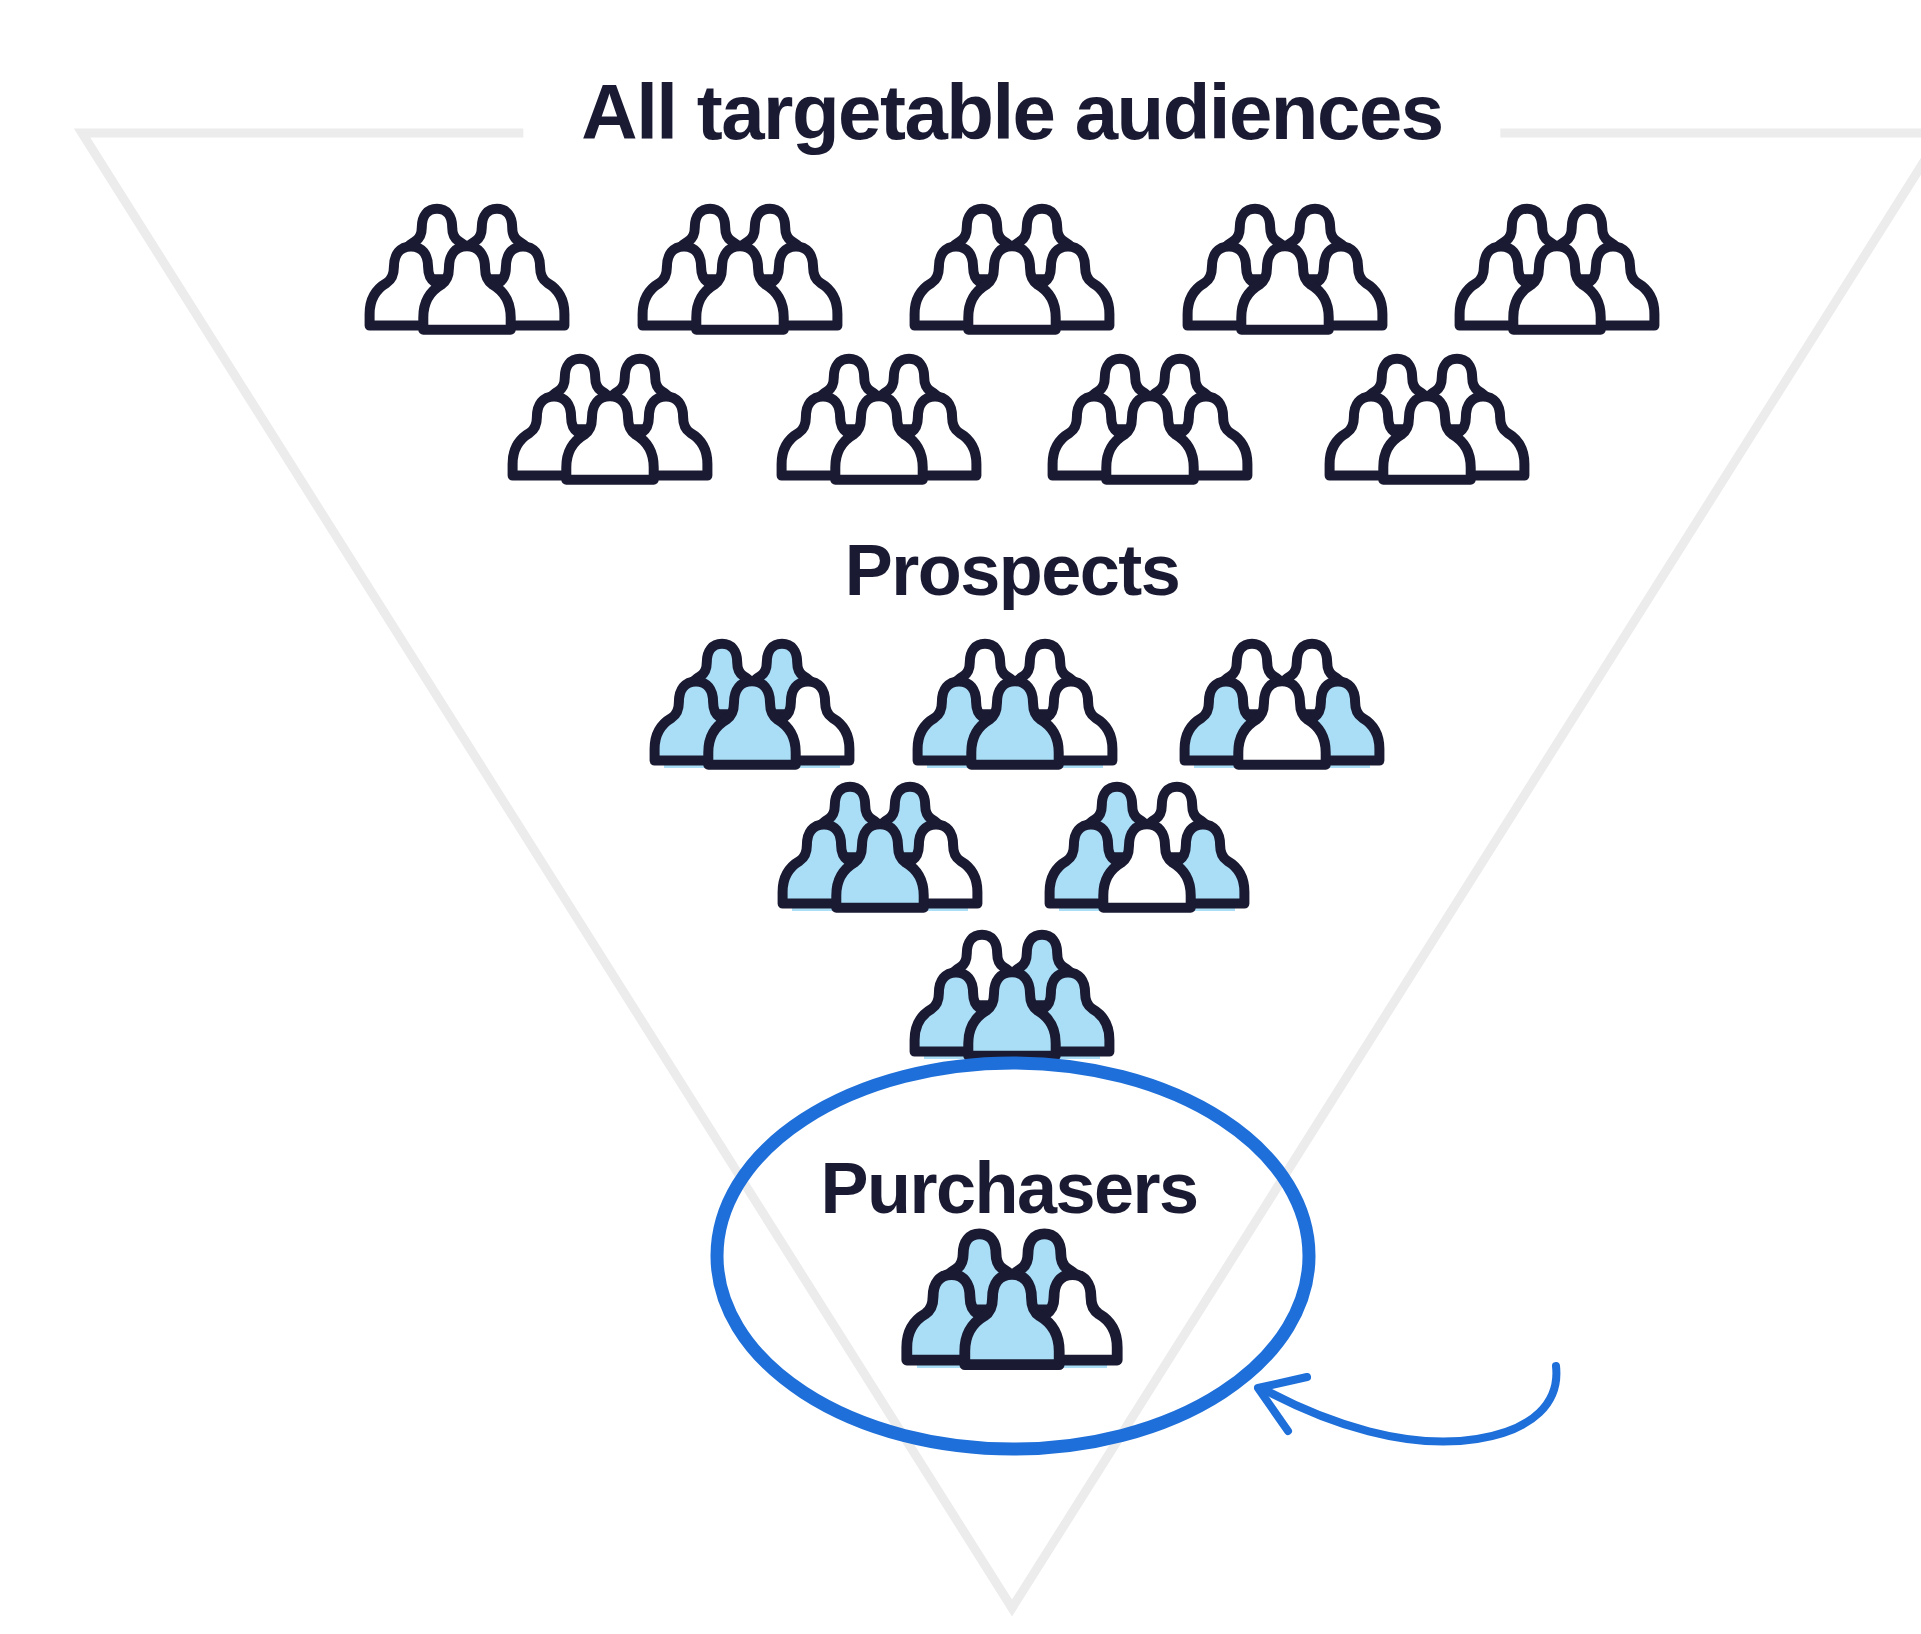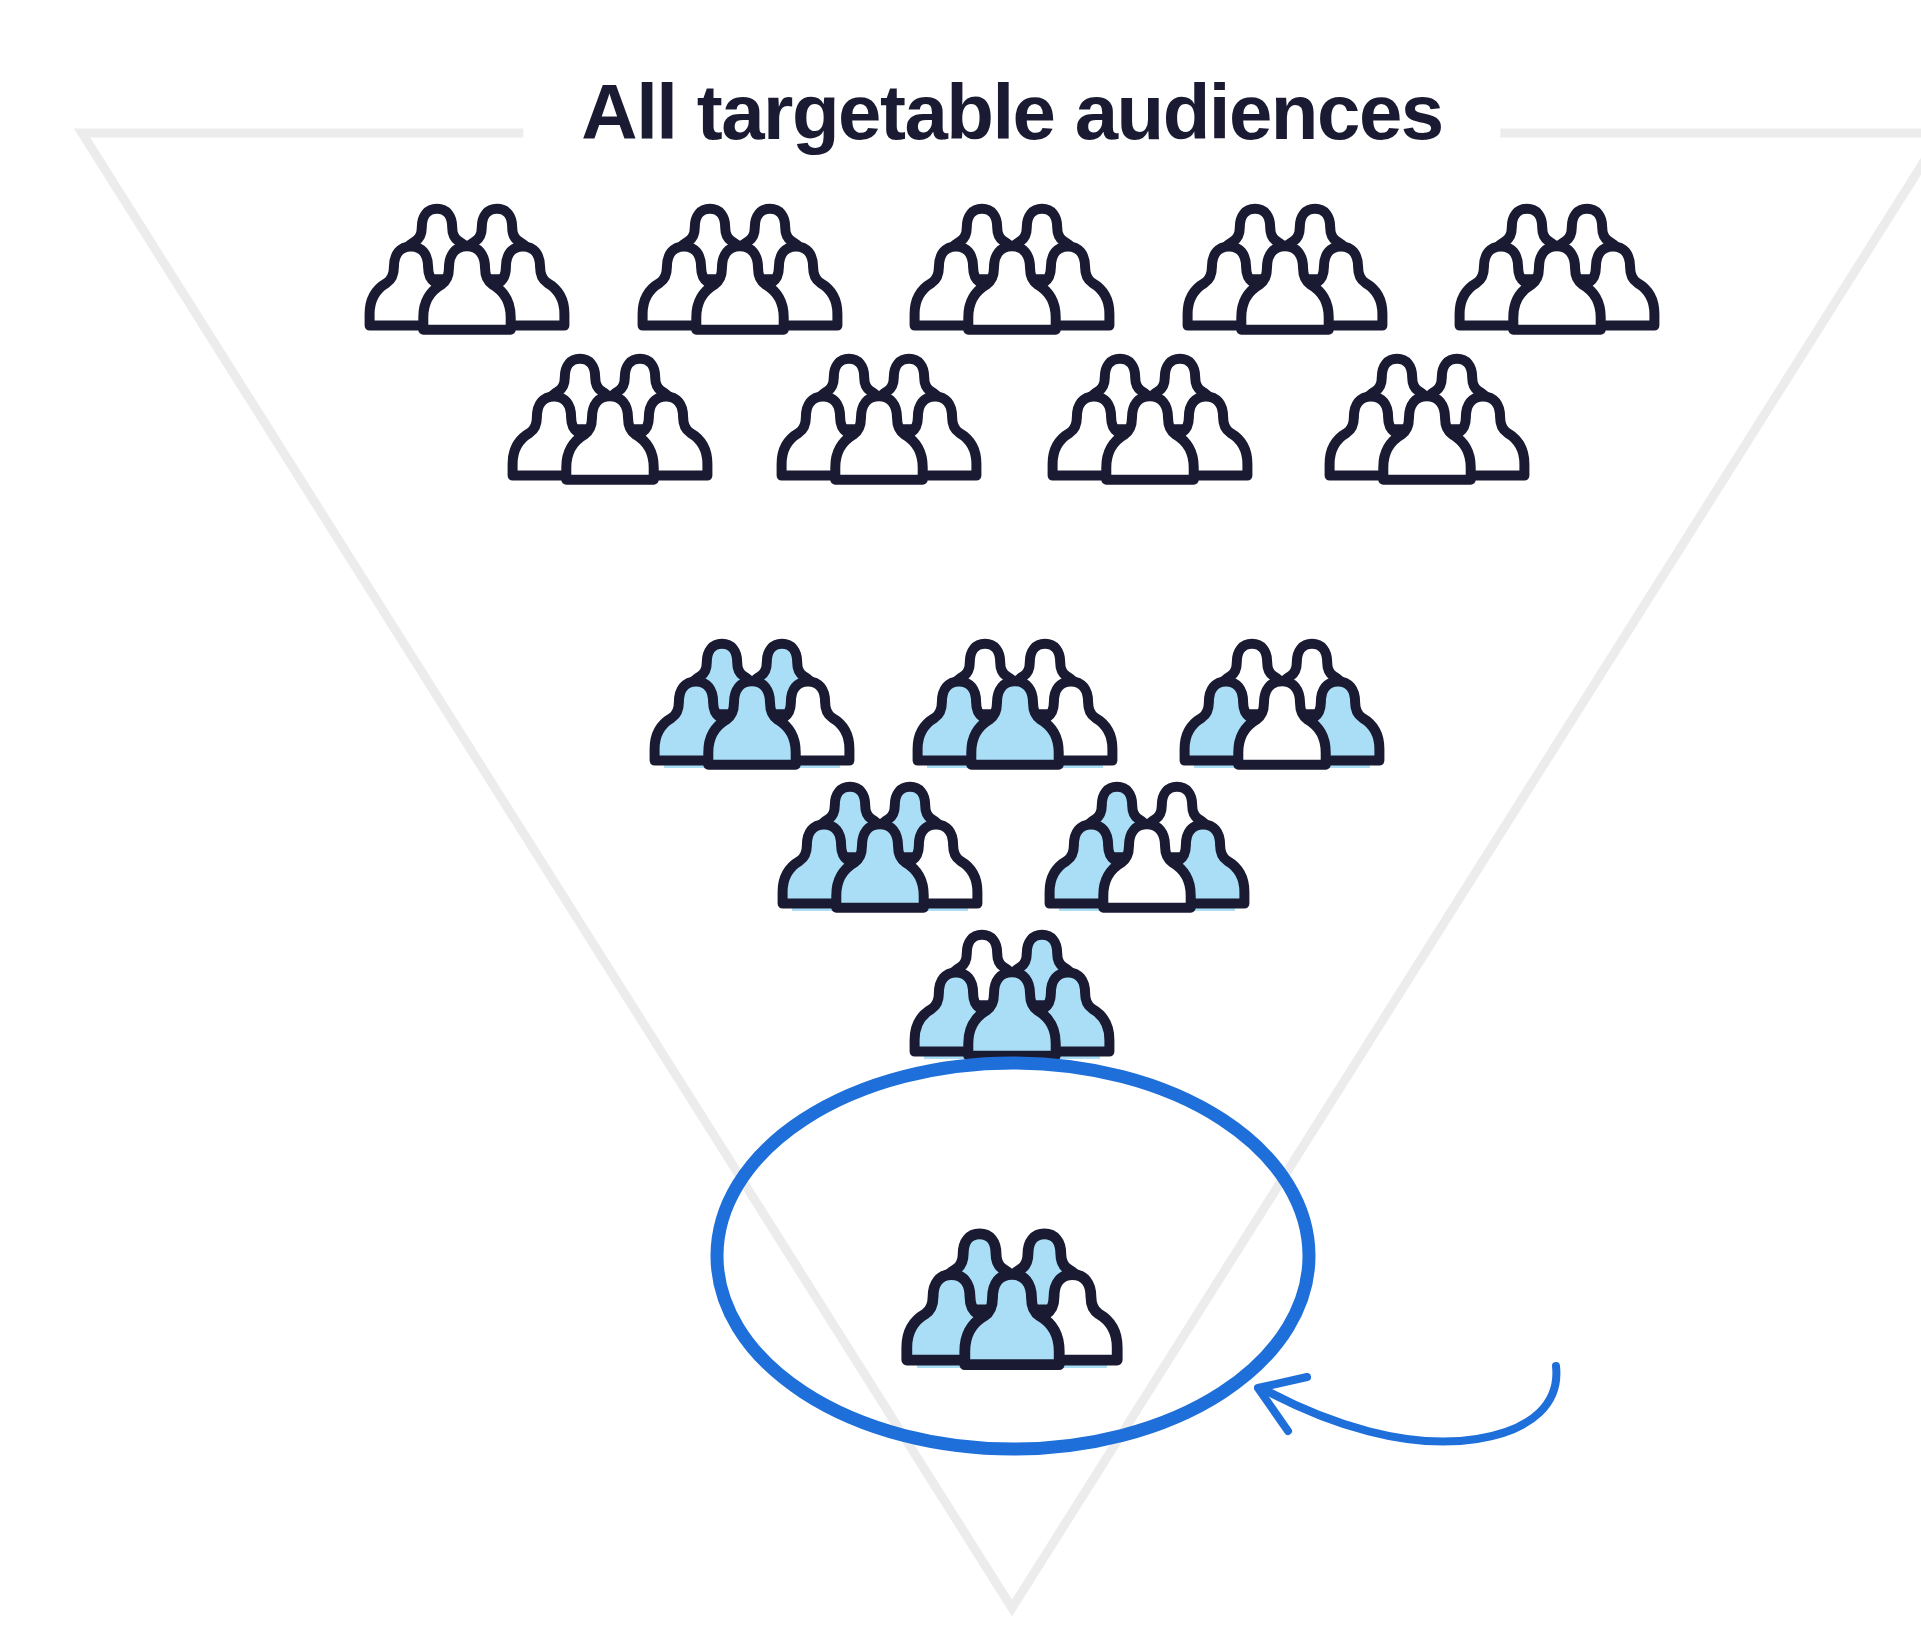--- a/index.html
+++ b/index.html
@@ -162,15 +162,17 @@
         <path d="M0,-44 C12,-44 19,-35 19,-21 C19,-13 21.5,-7 27,-3.5 C40,4 46,15 46,31 L46,44 L-46,44 L-46,31 C-46,15 -40,4 -27,-3.5 C-21.5,-7 -19,-13 -19,-21 C-19,-35 -12,-44 0,-44 Z" transform="translate(56,16) scale(0.9)" fill="#ffffff" stroke="#1a1b33" stroke-width="11.11111111111111" stroke-linejoin="round" stroke-linecap="round"></path>
         <path d="M0,-44 C12,-44 19,-35 19,-21 C19,-13 21.5,-7 27,-3.5 C40,4 46,15 46,31 L46,44 L-46,44 L-46,31 C-46,15 -40,4 -27,-3.5 C-21.5,-7 -19,-13 -19,-21 C-19,-35 -12,-44 0,-44 Z" transform="translate(0,18) scale(0.95)" fill="#aadef7" stroke="#1a1b33" stroke-width="10.526315789473685" stroke-linejoin="round" stroke-linecap="round"></path>
       </g>
       <ellipse cx="966" cy="1256" rx="296" ry="193" fill="none" stroke="#1e6fd9" stroke-width="13"></ellipse>
       <path d="M1509,1366 C1513,1402 1487,1430 1430,1439 C1360,1450 1282,1424 1218,1390" fill="none" stroke="#1e6fd9" stroke-width="8" stroke-linecap="round"></path>
       <path d="M1260,1377 L1211,1388 L1241,1431" fill="none" stroke="#1e6fd9" stroke-width="8" stroke-linecap="round" stroke-linejoin="round"></path>
     </svg>
 
   <div class="lbl lbl-title" id="lbl-title" style="left: 965px; top: 112px;">All targetable audiences</div>
 
+  <div class="lbl lbl-prospects" id="lbl-prospects" style="left: 965px; top: 570px;">Prospects</div>
 
+  <div class="lbl lbl-purchasers" id="lbl-purchasers" style="left: 962px; top: 1188px;">Purchasers</div>
 
 </div>
 
 </body></html>

